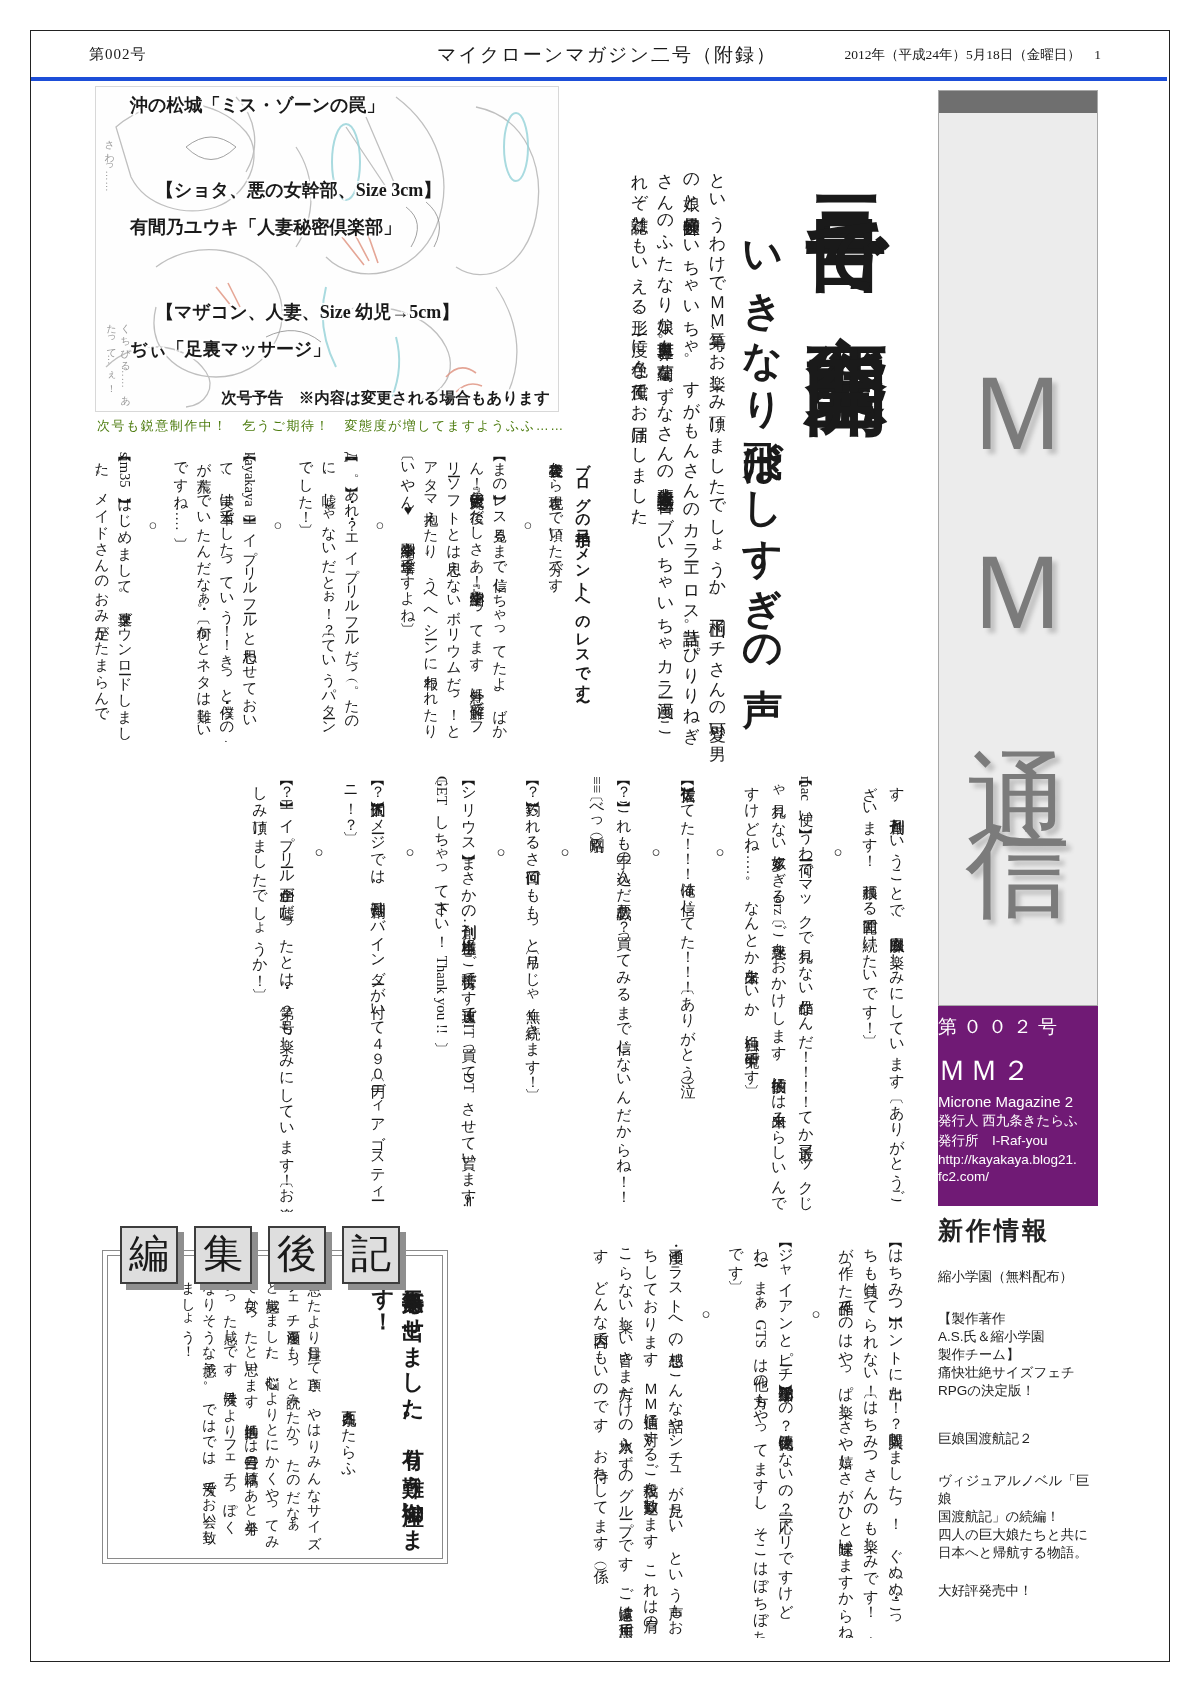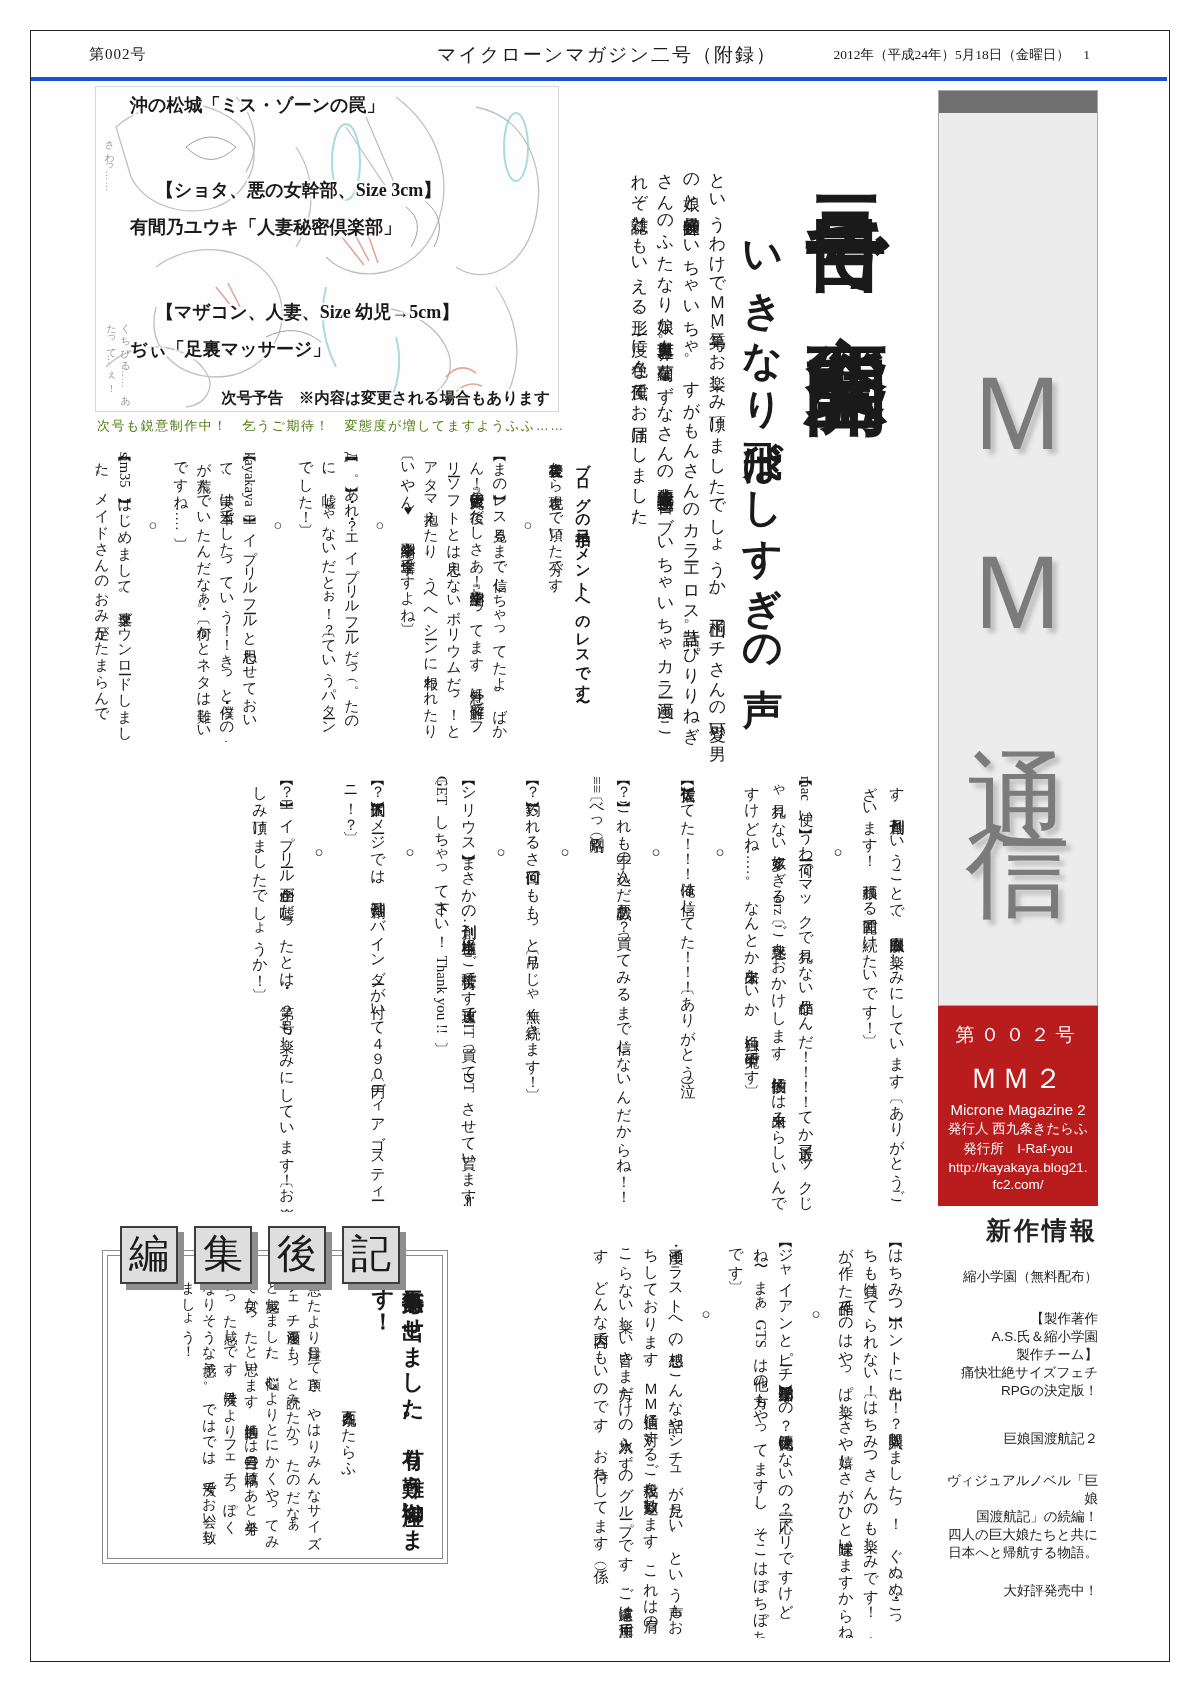--- a/index.html
+++ b/index.html
@@ -3,21 +3,21 @@
 <meta charset="utf-8">
 <style>
   html,body{margin:0;padding:0;background:#ffffff;}
   .page{position:relative;width:1200px;height:1694px;background:#ffffff;overflow:hidden;
         font-family:"Liberation Serif","DejaVu Serif",serif;color:#1a1a1a;}
   .frame{position:absolute;left:30px;top:30px;width:1138px;height:1630px;border:1px solid #222;}
   
   .hdr{position:absolute;left:31px;top:31px;width:1136px;height:46px;border-bottom:4px solid #1d4ed8;}
   .hdr-issue{position:absolute;left:58px;top:14px;font-size:15px;letter-spacing:1px;}
   .hdr-title{position:absolute;left:16px;right:0;top:11px;text-align:center;font-size:19px;letter-spacing:2px;}
-  .hdr-date{position:absolute;right:77px;top:15px;font-size:13.5px;}
+  .hdr-date{position:absolute;right:66px;top:15px;font-size:13.5px;}
   
   .preview{position:absolute;left:95px;top:86px;width:462px;height:324px;border:1px solid #d8d8d8;background:#fefefe;overflow:hidden;}
   .preview svg{position:absolute;left:0;top:0;}
   .plines{position:absolute;left:0;top:0;width:100%;}
   .pline{position:relative;font-size:18px;font-weight:bold;white-space:nowrap;line-height:37.5px;padding-left:34px;
          text-shadow:-2px -2px 0 #fff,2px -2px 0 #fff,-2px 2px 0 #fff,2px 2px 0 #fff,0 0 4px #fff,0 0 6px #fff;}
   .pline.indent{padding-left:60px;margin-top:47px;}
   .pnotice{position:absolute;right:8px;bottom:2px;font-size:15.5px;font-weight:bold;white-space:nowrap;
            text-shadow:-2px -2px 0 #fff,2px -2px 0 #fff,-2px 2px 0 #fff,2px 2px 0 #fff,0 0 4px #fff;}
   .sketchnote{position:absolute;writing-mode:vertical-rl;font-size:10px;color:#9a9a9a;letter-spacing:1px;}
@@ -28,28 +28,28 @@
   .intro{position:absolute;left:596px;top:162px;width:134px;height:588px;font-size:17px;line-height:26px;letter-spacing:1px;}
   .subhead{position:absolute;left:735px;top:216px;height:540px;font-size:40px;font-weight:bold;letter-spacing:3px;}
   .headline{position:absolute;left:792px;top:138px;height:780px;font-size:82px;font-weight:900;letter-spacing:9px;
             font-family:"Liberation Sans","DejaVu Sans",sans-serif;}
   
   .mast{position:absolute;left:938px;top:90px;width:160px;height:916px;background:#ececec;border:1px solid #a8a8a8;box-sizing:border-box;}
   .mastbar{position:absolute;left:0;top:0;width:100%;height:22px;background:#6f6f6f;}
   .mastlogo{position:absolute;left:0;top:22px;width:100%;height:894px;display:flex;align-items:center;justify-content:center;
             writing-mode:vertical-rl;text-orientation:upright;font-size:104px;color:#7b7b7b;letter-spacing:0.72em;
             text-shadow:5px 5px 4px #c2c2c2;line-height:1;}
-  .colophon{position:absolute;left:938px;top:1006px;width:160px;height:200px;background:#b91c1c;color:#ffffff;
-            text-align:center;font-family:"Liberation Sans","DejaVu Sans",sans-serif;box-sizing:border-box;padding-top:16px;}
+  .colophon{position:absolute;left:938px;top:1006px;width:160px;height:200px;background:#701a75;color:#ffffff;
+            text-align:left;font-family:"Liberation Sans","DejaVu Sans",sans-serif;box-sizing:border-box;padding-top:8px;}
   .col-issue{font-size:19px;letter-spacing:6px;font-family:"Liberation Serif","DejaVu Serif",serif;}
   .col-title{font-size:28px;letter-spacing:4px;margin-top:12px;font-family:"Liberation Serif","DejaVu Serif",serif;}
   .col-en{font-size:15px;margin-top:3px;}
   .col-line{font-size:13.5px;margin-top:2px;}
   
-  .sidebar{position:absolute;left:938px;top:1222px;width:160px;text-align:right;
+  .sidebar{position:absolute;left:938px;top:1222px;width:160px;text-align:left;
            font-family:"Liberation Sans","DejaVu Sans",sans-serif;font-size:13.5px;line-height:18px;color:#222;}
   .sb-head{font-family:"Liberation Serif","DejaVu Serif",serif;font-size:25px;font-weight:bold;letter-spacing:3px;margin-bottom:28px;}
   .sb-title1{margin-bottom:24px;}
   .sb-title2{margin-top:30px;margin-bottom:24px;}
   .sb-footer{margin-top:20px;}
   
   .band{position:absolute;writing-mode:vertical-rl;text-orientation:mixed;overflow:hidden;}
   .band p{margin:0;}
   .band p + p{margin-block-start:5px;}
   .band .sep{text-indent:4.5em;}

